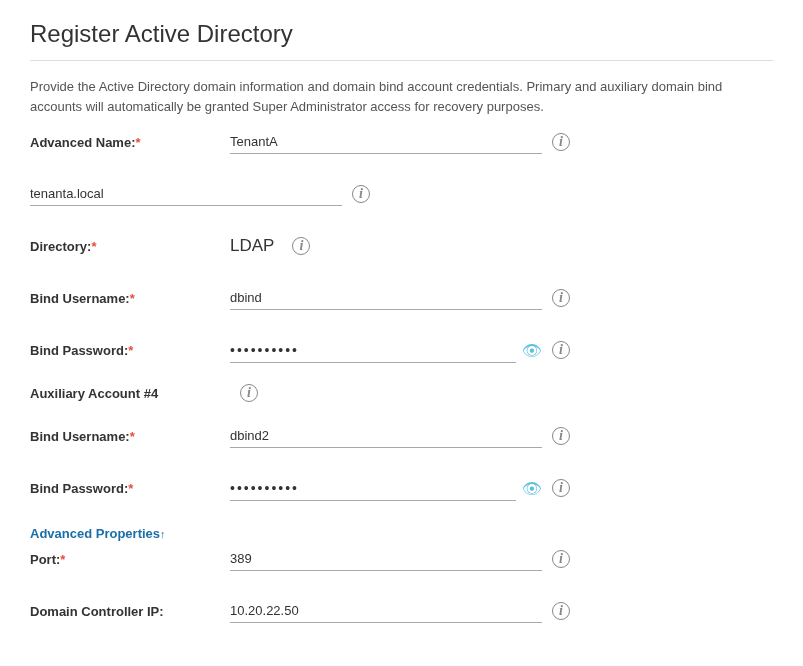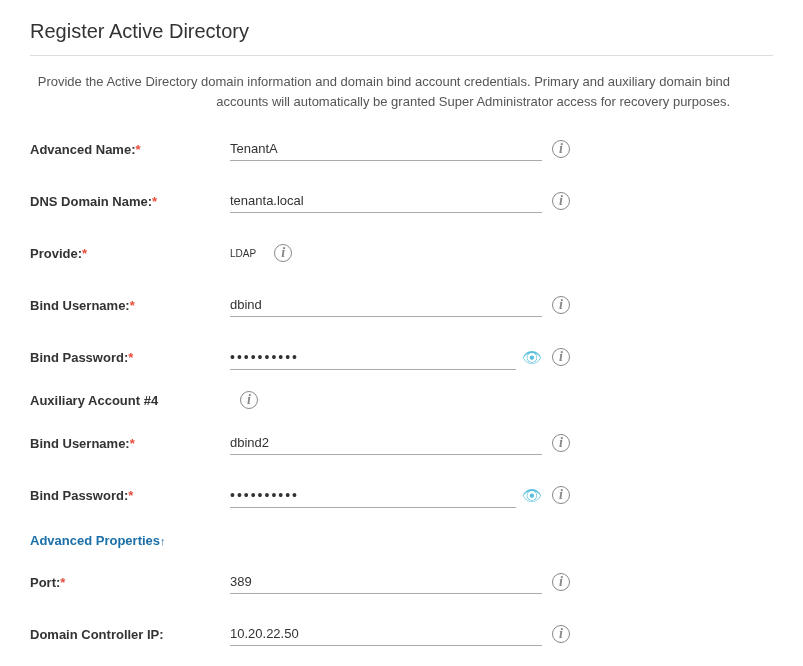--- a/index.html
+++ b/index.html
@@ -4,34 +4,33 @@
   <style>
     * { box-sizing: border-box; margin: 0; padding: 0; }
     body {
       font-family: Arial, sans-serif;
       font-size: 14px;
       color: #333;
       background: #fff;
       padding: 20px 30px;
     }
     .page-title {
-      font-size: 20px;
+      font-size: 24px;
       font-weight: 400;
       color: #333;
       margin-bottom: 16px;
       padding-bottom: 12px;
       border-bottom: 1px solid #ddd;
     }
     .description {
       font-size: 13px;
       color: #555;
       line-height: 1.5;
-      margin-bottom: 20px;
+      margin-bottom: 8px;
       max-width: 700px;
-      text-align: right;
     }
     .form-row {
       display: flex;
       align-items: center;
       margin-bottom: 16px;
       min-height: 36px;
     }
     .form-label {
       width: 200px;
       min-width: 200px;
@@ -88,21 +87,21 @@
     }
     .input-with-icons .form-input {
       flex: 1;
     }
     .protocol-row {
       display: flex;
       align-items: center;
       gap: 8px;
     }
     .protocol-text {
-      font-size: 10px;
+      font-size: 17px;
       color: #333;
     }
     .aux-account-row {
       display: flex;
       align-items: center;
       margin-bottom: 16px;
     }
     .aux-label {
       width: 200px;
       min-width: 200px;
@@ -110,21 +109,20 @@
       font-weight: 600;
       color: #333;
     }
     .advanced-properties-link {
       color: #1a6fa8;
       font-size: 13px;
       cursor: pointer;
       font-weight: 600;
       display: inline-flex;
       align-items: center;
-      margin-bottom: 16px;
       margin-top: 4px;
     }
     .chevron-up {
       font-size: 11px;
     }
     .password-dots {
       font-size: 14px;
       letter-spacing: 2px;
       color: #333;
     }
@@ -146,35 +144,32 @@
   <div class="form-control-wrap">
     <div class="input-with-icons">
       <input class="form-input" type="text" value="TenantA" style="">
       <span class="info-icon">i</span>
     </div>
   </div>
 </div>
 
 
 <div class="form-row">
-  <label class="form-label">
-    <span>DNS Domain Name:</span><span class="required-star">*</span>
-  </label>
   <div class="form-control-wrap">
     <div class="input-with-icons">
       <input class="form-input" type="text" value="tenanta.local" style="">
       <span class="info-icon">i</span>
     </div>
   </div>
 </div>
 
 
 <div class="form-row">
   <label class="form-label">
-    <span>Provide:</span><span class="required-star">*</span>
+    <span>Directory:</span><span class="required-star">*</span>
   </label>
   <div class="form-control-wrap">
     <div class="protocol-row">
       <span class="protocol-text">LDAP</span>
       <span class="info-icon">i</span>
     </div>
   </div>
 </div>
 
 

